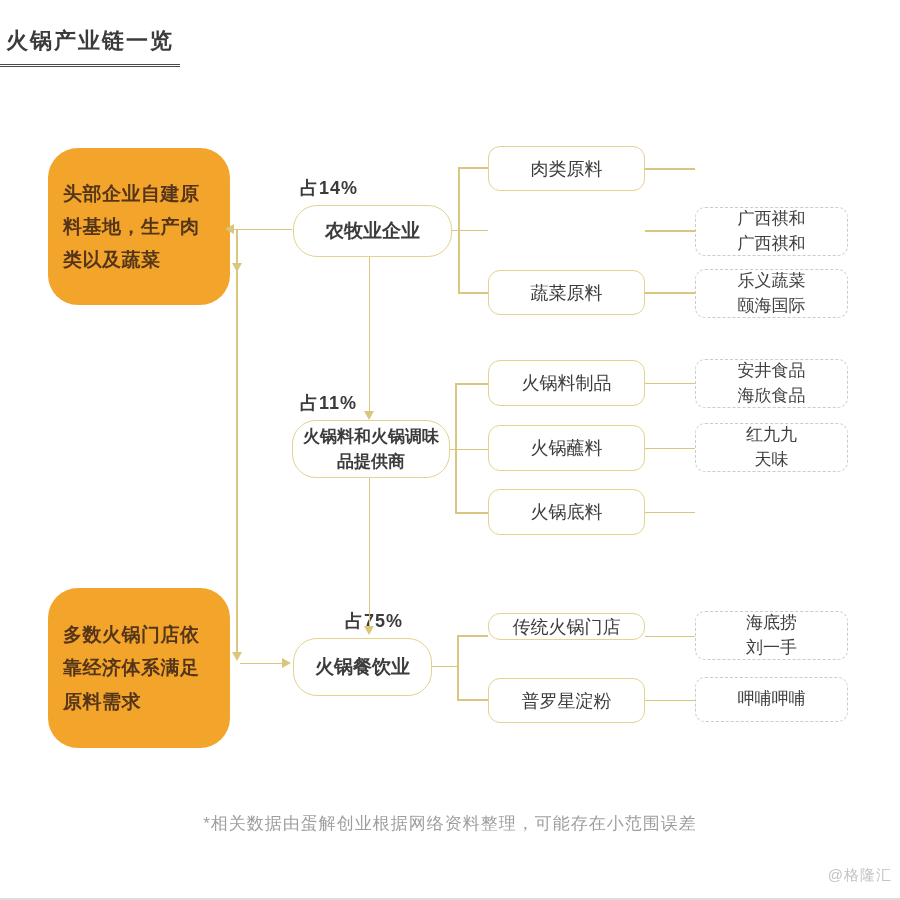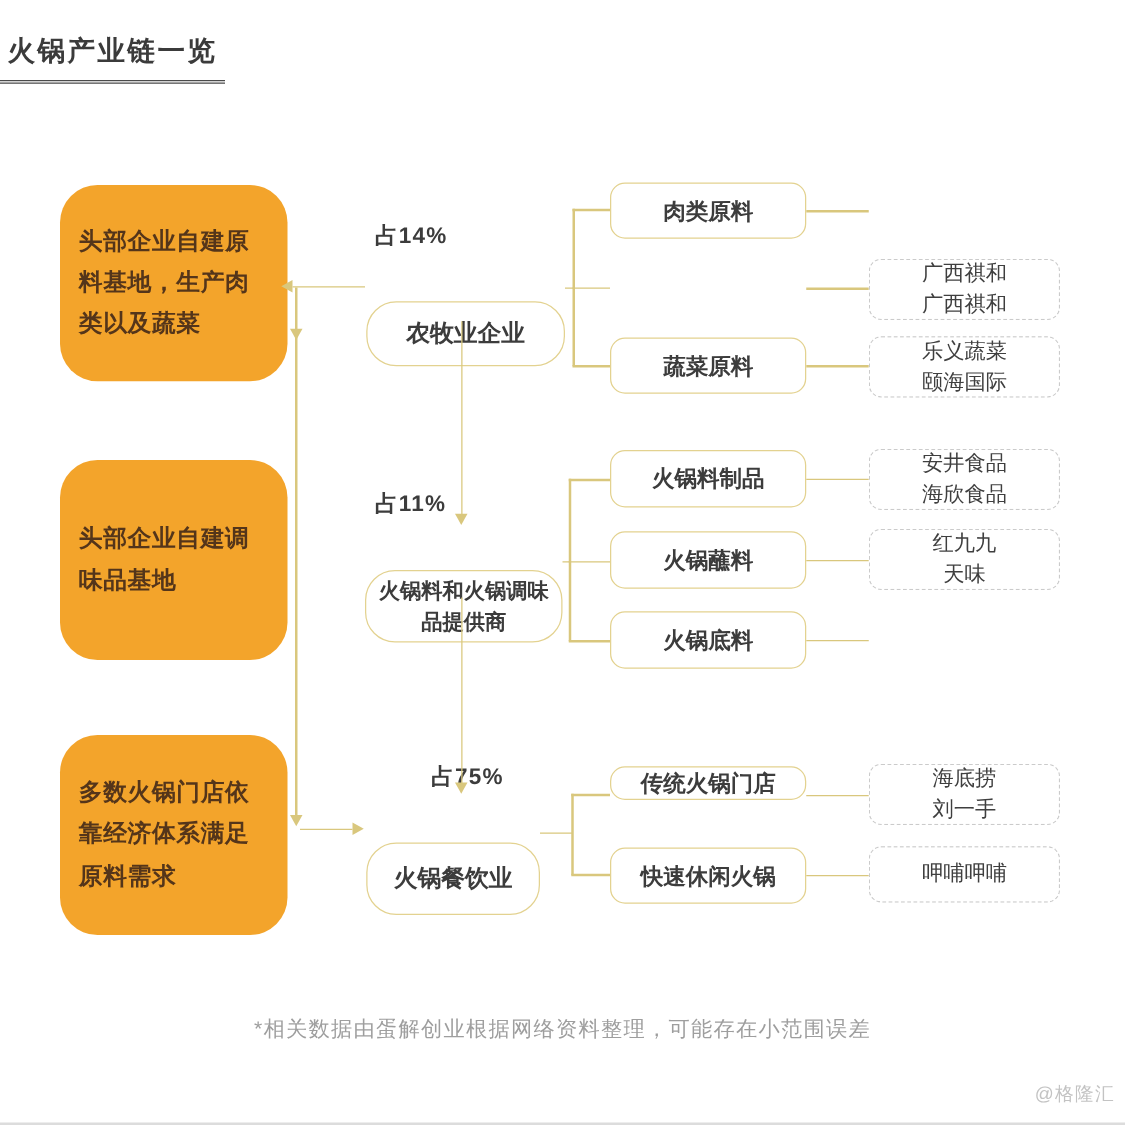--- a/index.html
+++ b/index.html
@@ -30,35 +30,35 @@
     padding:0 15px;box-sizing:border-box;
     color:var(--otext);font-size:19px;font-weight:bold;line-height:1.75;letter-spacing:0.5px;
   }
   .n1{top:148px;height:157px;}
   .n2{top:368px;height:160px;}
   .n3{top:588px;height:160px;}
   
   .mbox{
     position:absolute;background:#fff;border:1.5px solid var(--border);border-radius:24px;
     display:flex;align-items:center;justify-content:center;text-align:center;
-    box-sizing:border-box;font-weight:600;color:var(--dark);margin-top:36px;
+    box-sizing:border-box;font-weight:600;color:var(--dark);
   }
   .m1{left:293px;top:205px;width:159px;height:52px;font-size:19px;}
   .m2{left:292px;top:420px;width:158px;height:58px;font-size:17px;line-height:1.5;padding:0 8px;}
   .m3{left:293px;top:638px;width:139px;height:58px;font-size:19px;}
   .share{position:absolute;font-size:18px;color:var(--dark);font-weight:600;letter-spacing:1px;}
   .s1{left:300px;top:176px;}
   .s2{left:300px;top:391px;}
   .s3{left:297px;top:609px;margin-left:48px;}
   
   .cat{
     position:absolute;left:488px;width:157px;background:#fff;
     border:1.5px solid var(--border);border-radius:12px;box-sizing:border-box;
     display:flex;align-items:center;justify-content:center;
-    font-size:18px;font-weight:700;color:var(--dark);
+    font-size:18px;font-weight:400;color:var(--dark);
   }
   .c1a{top:146px;height:45px;} .c1b{top:208px;height:45px;} .c1c{top:270px;height:45px;}
   .c2a{top:360px;height:46px;} .c2b{top:425px;height:46px;} .c2c{top:489px;height:46px;}
   .c3a{top:613px;height:27px;} .c3b{top:678px;height:45px;}
   
   .comp{
     position:absolute;left:695px;width:153px;background:#fff;
     border:1.5px dashed var(--dash);border-radius:10px;box-sizing:border-box;
     display:flex;flex-direction:column;align-items:center;justify-content:center;
     font-size:17px;color:#3f3f3f;line-height:1.45;font-weight:500;
@@ -82,23 +82,20 @@
 <body>
 
 <div class="canvas">
 
   <div class="title-wrap">
     <span class="title">火锅产业链一览</span>
   </div>
 
   <div class="note n1">
     <span>头部企业自建原料基地，生产肉类以及蔬菜</span>
-  </div>
-  <div class="note n2">
-    <span>头部企业自建调味品基地</span>
   </div>
   <div class="note n3">
     <span>多数火锅门店依靠经济体系满足原料需求</span>
   </div>
 
   <div class="share s1">占14%</div>
   <div class="mbox m1">农牧业企业</div>
 
   <div class="share s2">占11%</div>
   <div class="mbox m2">火锅料和火锅调味品提供商</div>
@@ -146,21 +143,21 @@
   <div class="l" style="left:645px;top:699.5px;width:50px;height:1.5px;"></div>
 
   <div class="cat c1a">肉类原料</div>
   <div class="cat c1c">蔬菜原料</div>
 
   <div class="cat c2a">火锅料制品</div>
   <div class="cat c2b">火锅蘸料</div>
   <div class="cat c2c">火锅底料</div>
 
   <div class="cat c3a">传统火锅门店</div>
-  <div class="cat c3b">快速休闲火锅</div>
+  <div class="cat c3b">普罗星淀粉</div>
 
   <div class="comp p1b">
     <span>广西祺和</span>
     <span>广西祺和</span>
   </div>
   <div class="comp p1c">
     <span>乐义蔬菜</span>
     <span>颐海国际</span>
   </div>
 

